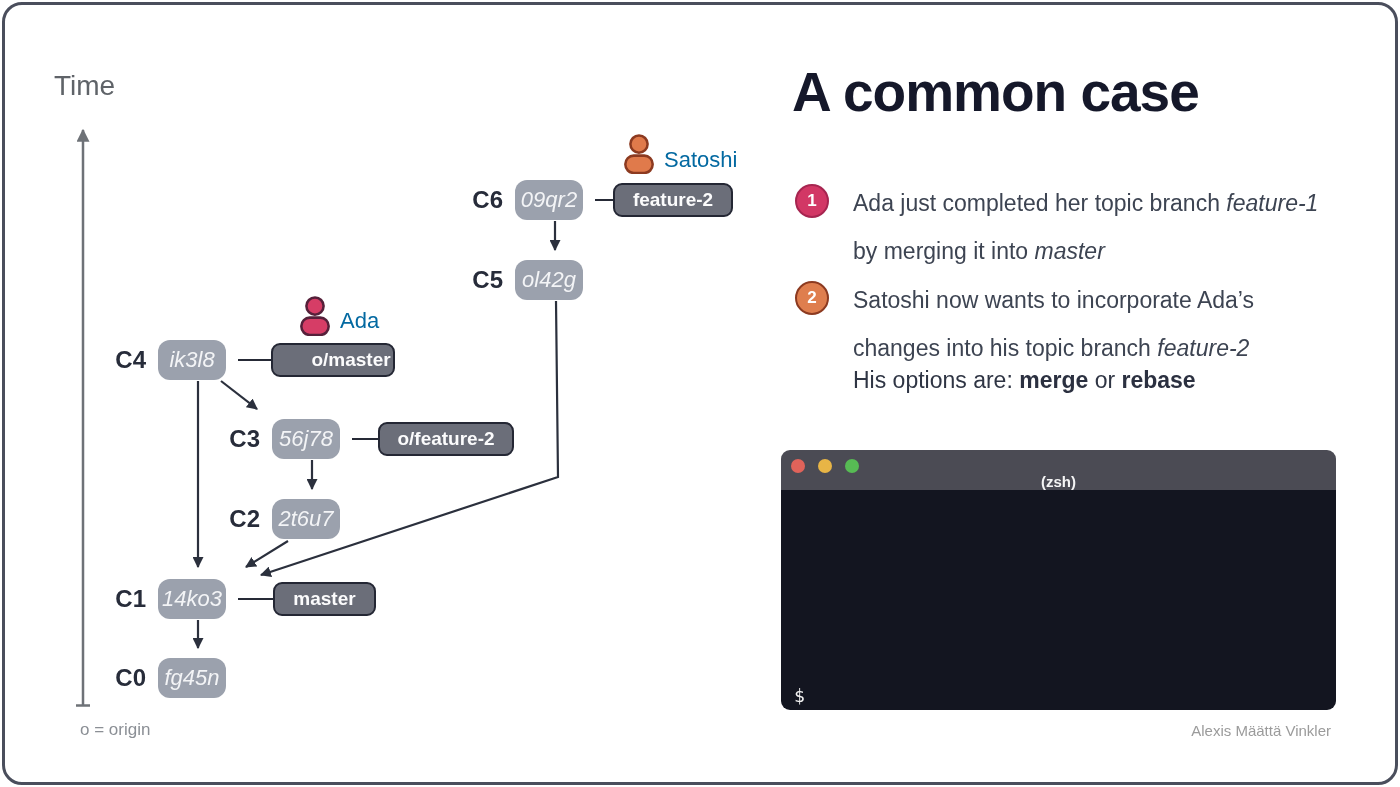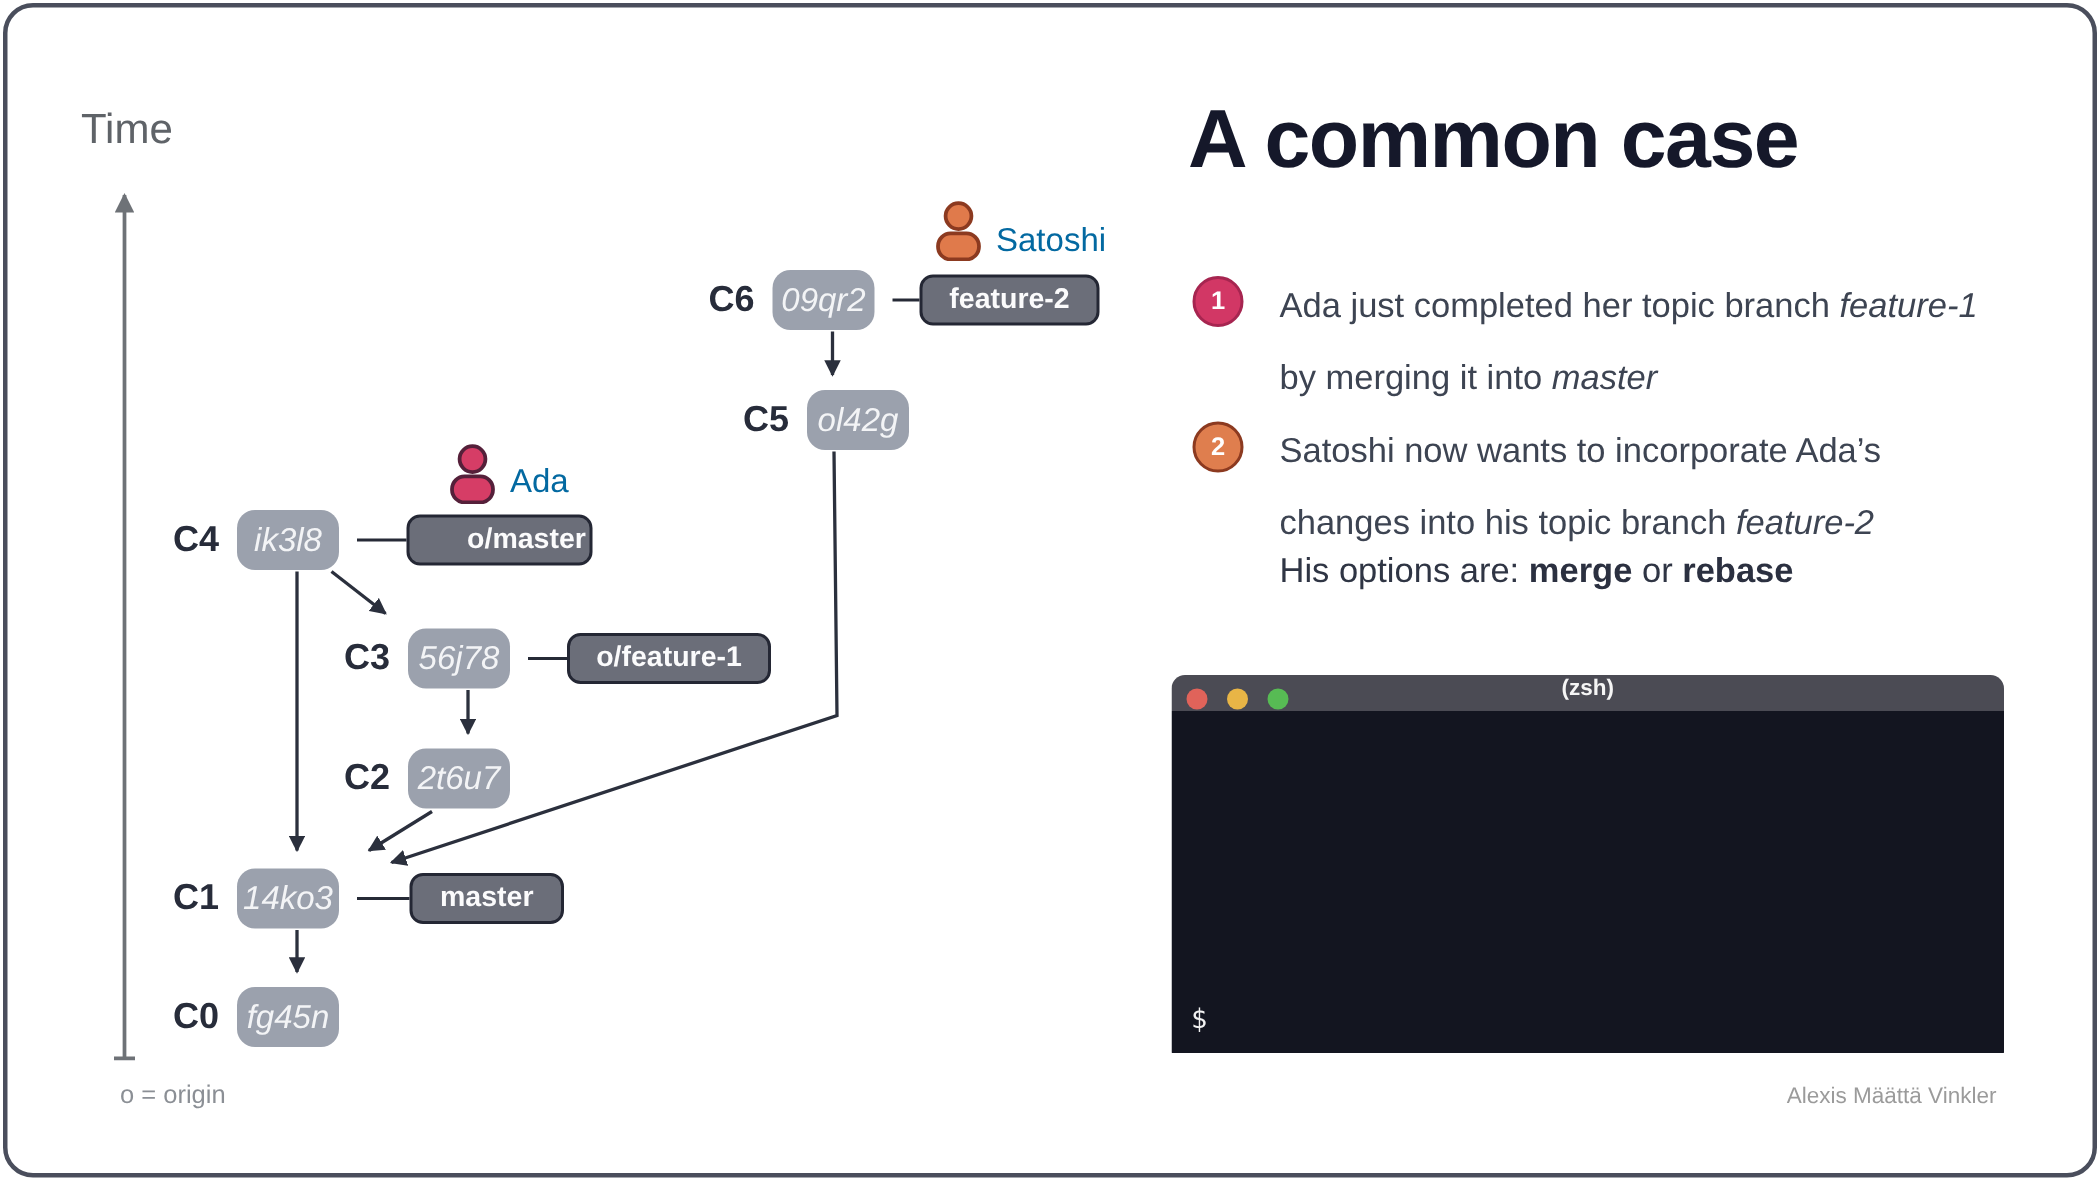--- a/index.html
+++ b/index.html
@@ -50,22 +50,22 @@
   }
   .it{font-style:italic;}
   .b{font-weight:bold;color:#2b3040;}
   .options-line{position:absolute;left:853px;top:367px;font-size:23px;color:#2f3544;z-index:2;}
 
   .terminal{
     position:absolute;left:781px;top:450px;width:555px;height:260px;
     border-radius:9px;overflow:hidden;z-index:2;
   }
   .term-bar{
-    position:relative;height:24px;background:#4b4b54;
-    display:flex;align-items:flex-start;justify-content:center;
+    position:relative;height:40px;background:#4b4b54;
+    display:flex;align-items:flex-end;justify-content:center;
   }
   .term-title{color:#f5f5f5;font-size:15px;font-weight:bold;}
   .dot{position:absolute;top:9px;width:14px;height:14px;border-radius:50%;}
   .dot-red{left:10px;background:#e0635a;}
   .dot-yellow{left:37px;background:#e8b546;}
   .dot-green{left:64px;background:#57bb54;}
   .term-body{position:relative;height:228px;background:#131520;}
   .term-prompt{
     position:absolute;left:13px;bottom:12px;color:#f2f2f2;font-size:18px;
     font-family:"DejaVu Sans Mono", monospace;
@@ -110,21 +110,21 @@
   </g>
 </svg>
 
 <div class="time-label">Time</div>
 <div class="origin-note">o = origin</div>
 
 <div class="commit" style="left:515px;top:180px;">
   <span class="cid">C6</span>
   <span class="chash">09qr2</span>
 </div>
-<div class="commit" style="left:538px;top:260px;border-radius:14px;">
+<div class="commit" style="left:515px;top:260px;border-radius:14px;">
   <span class="cid">C5</span>
   <span class="chash">ol42g</span>
 </div>
 <div class="commit" style="left:158px;top:340px;">
   <span class="cid">C4</span>
   <span class="chash">ik3l8</span>
 </div>
 <div class="commit" style="left:272px;top:419px;">
   <span class="cid">C3</span>
   <span class="chash">56j78</span>
@@ -137,21 +137,21 @@
   <span class="cid">C1</span>
   <span class="chash">14ko3</span>
 </div>
 <div class="commit" style="left:158px;top:658px;">
   <span class="cid">C0</span>
   <span class="chash">fg45n</span>
 </div>
 
 <div class="branch" style="left:613px;top:183px;width:120px;">feature-2</div>
 <div class="branch" style="left:271px;top:343px;width:124px;padding-left:36px;">o/master</div>
-<div class="branch" style="left:378px;top:422px;width:136px;">o/feature-1</div>
+<div class="branch" style="left:378px;top:422px;width:136px;">o/feature-2</div>
 <div class="branch" style="left:273px;top:582px;width:103px;">master</div>
 
 <svg class="avatar" style="left:618px;top:132px;" viewBox="0 0 40 40">
   <rect x="7" y="22.5" width="26" height="16.5" rx="8" stroke="#8c3a20" stroke-width="2.4" fill="#e07a4b"></rect>
   <circle cx="20" cy="11.5" r="8.2" stroke="#8c3a20" stroke-width="2.4" fill="#e07a4b"></circle>
 </svg>
 <div class="avatar-name" style="left:664px;top:147px;">Satoshi</div>
 
 <svg class="avatar" style="left:294px;top:294px;" viewBox="0 0 40 40">
   <rect x="7" y="22.5" width="26" height="16.5" rx="8" stroke="#55203a" stroke-width="2.4" fill="#d63d66"></rect>

